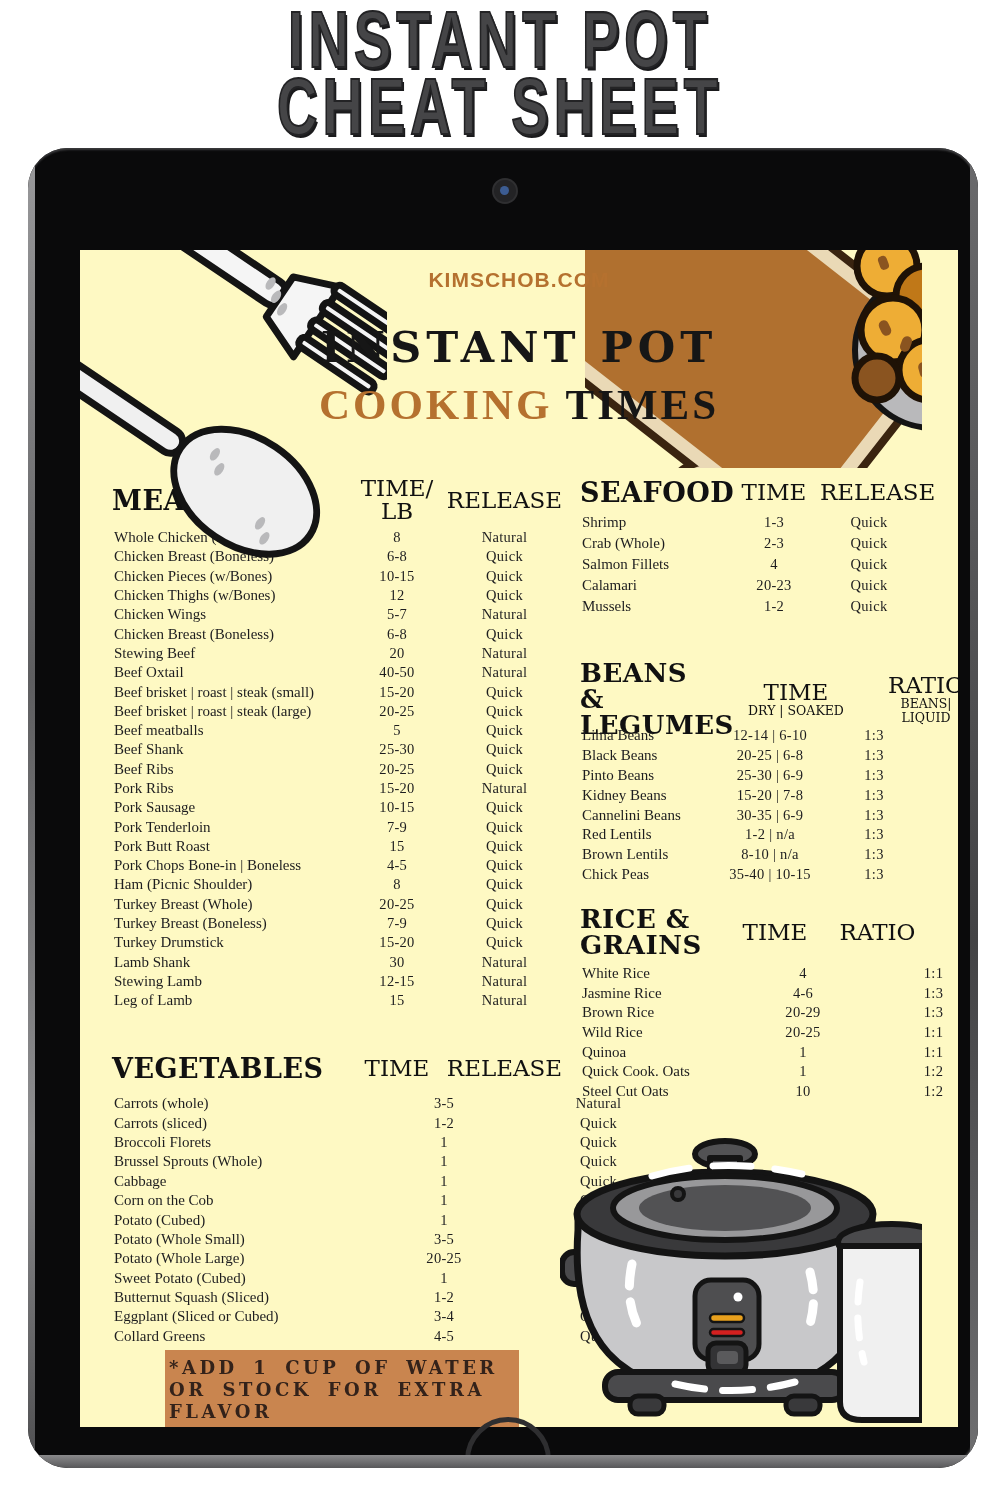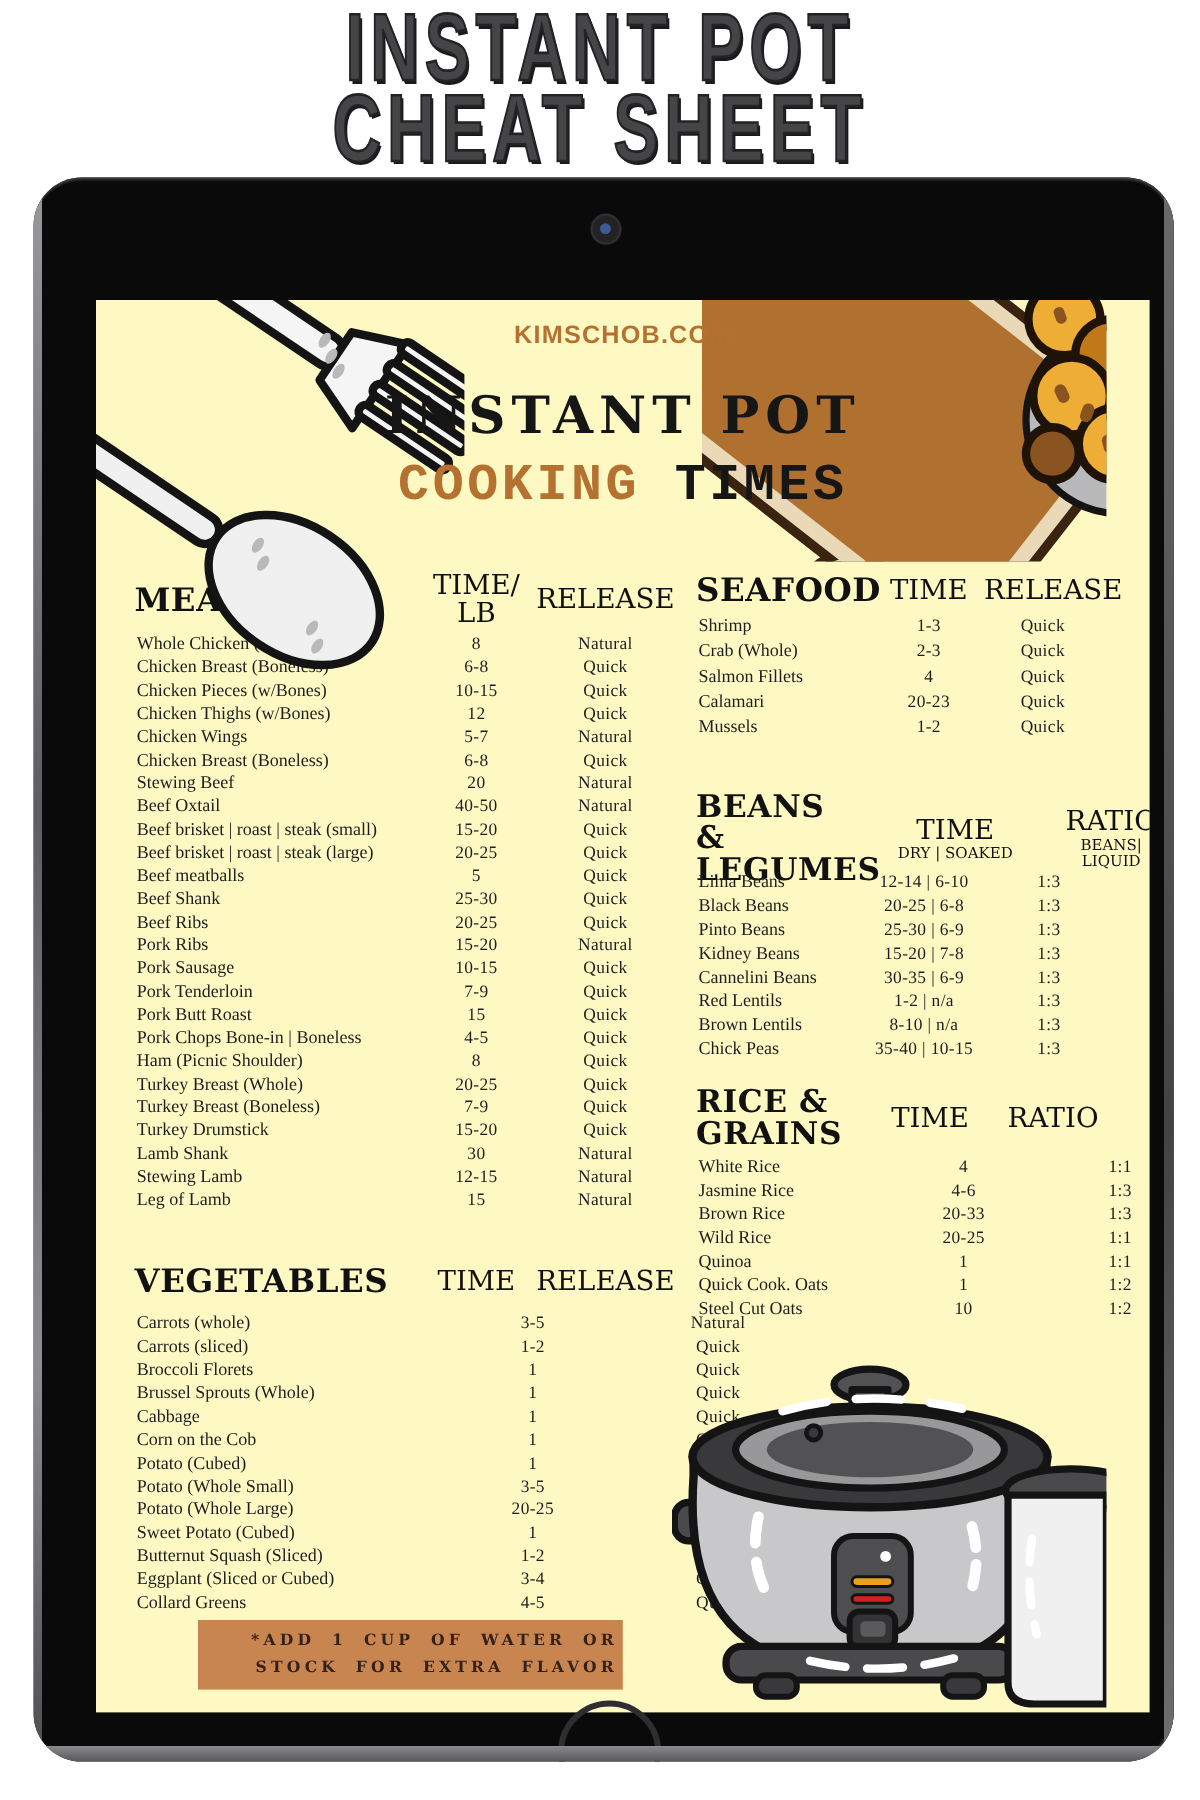--- a/index.html
+++ b/index.html
@@ -39,21 +39,21 @@
           overflow:hidden;z-index:3;}
 
   .site{position:absolute;top:18px;left:0;width:100%;text-align:center;
         font-family:"Liberation Sans", sans-serif;font-weight:700;font-size:21px;
         letter-spacing:1px;color:#b5712f;z-index:2;}
   .h1{position:absolute;top:72px;left:0;width:100%;text-align:center;z-index:2;
       font-weight:700;font-size:43px;letter-spacing:5px;color:#161616;
       font-family:"DejaVu Serif","Liberation Serif",serif;}
   .h2{position:absolute;top:130px;left:0;width:100%;text-align:center;z-index:2;
       font-weight:700;font-size:43px;letter-spacing:3px;color:#161616;
-      font-family:Liberation Mono, monospace;}
+      font-family:Liberation Serif, serif;}
   .h2 .orange{color:#b5712f;}
 
   .illu{position:absolute;z-index:1;}
   .illu.sf{left:-8px;top:-6px;}
   .illu.cb{left:505px;top:0;}
   .illu.rc{left:480px;top:852px;}
 
   
   .tbl{position:absolute;color:#1d1d1f;}
   .thead,.trow{display:grid;grid-template-columns:var(--cols);align-items:center;}
@@ -85,23 +85,23 @@
   .beans .thead{height:66px;gap:26px;}
 
   .rice{left:500px;top:650px;--cols:140px 110px 95px;}
   .rice .trow{height:19.6px;gap:28px;}
   .rice .thead{height:64px;}
 
   .rows{display:block;}
 
   
   .note{position:absolute;left:85px;top:1100px;width:346px;background:#c9854f;
-        color:#33221a;text-align:right;padding:7px 4px;
+        color:#33221a;text-align:left;padding:7px 4px;
         font-family:"DejaVu Serif","Liberation Serif",serif;font-weight:700;
-        font-size:13px;line-height:22px;letter-spacing:3.5px;word-spacing:6px;}
+        font-size:18px;line-height:22px;letter-spacing:3.5px;word-spacing:6px;}
 </style>
 </head>
 <body>
 
 <div class="banner">
   <div>INSTANT POT</div>
   <div>CHEAT SHEET</div>
 </div>
 
 <div class="tablet">
@@ -446,21 +446,21 @@
             <div class="tcell c1">4</div>
             <div class="tcell c2">1:1</div>
           </div>
           <div class="trow">
             <div class="tcell c0">Jasmine Rice</div>
             <div class="tcell c1">4-6</div>
             <div class="tcell c2">1:3</div>
           </div>
           <div class="trow">
             <div class="tcell c0">Brown Rice</div>
-            <div class="tcell c1">20-33</div>
+            <div class="tcell c1">20-29</div>
             <div class="tcell c2">1:3</div>
           </div>
           <div class="trow">
             <div class="tcell c0">Wild Rice</div>
             <div class="tcell c1">20-25</div>
             <div class="tcell c2">1:1</div>
           </div>
           <div class="trow">
             <div class="tcell c0">Quinoa</div>
             <div class="tcell c1">1</div>

